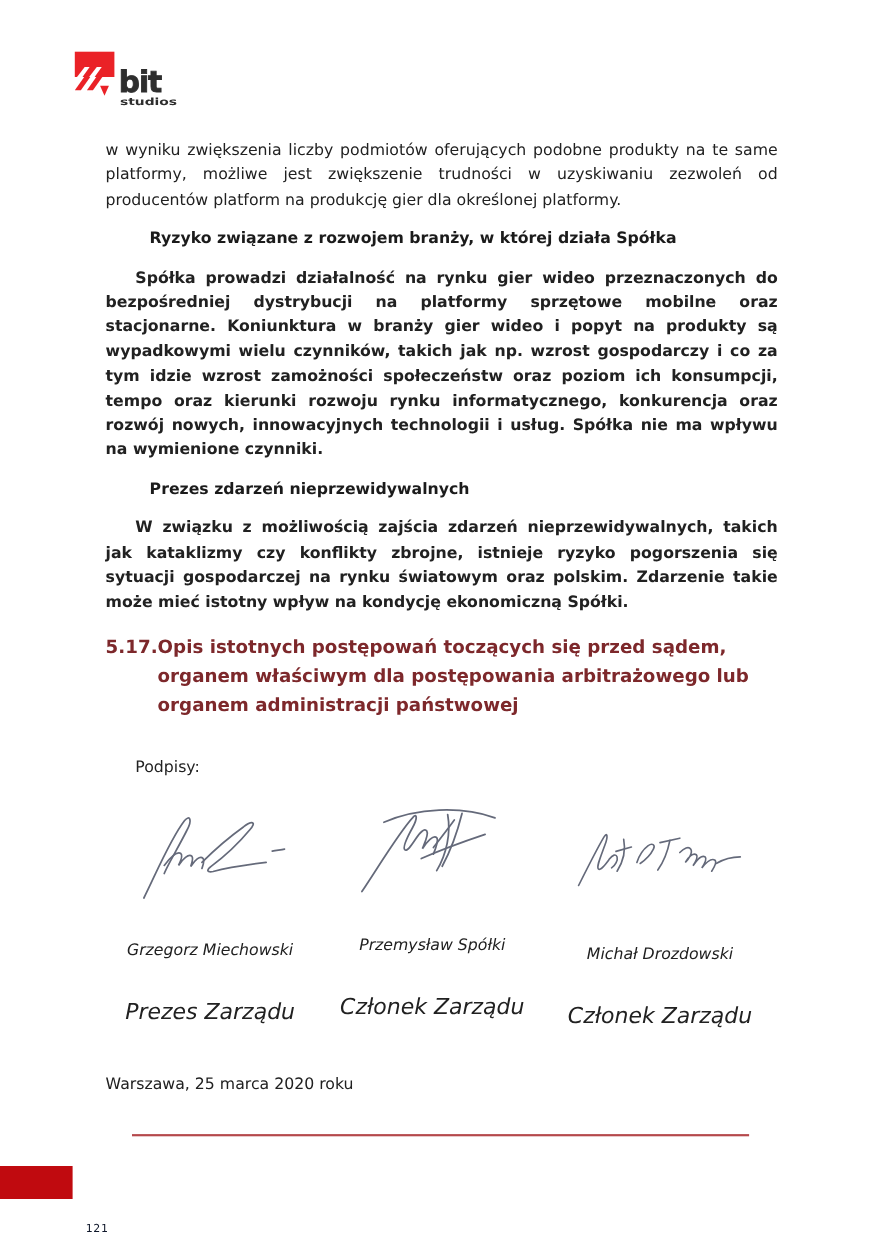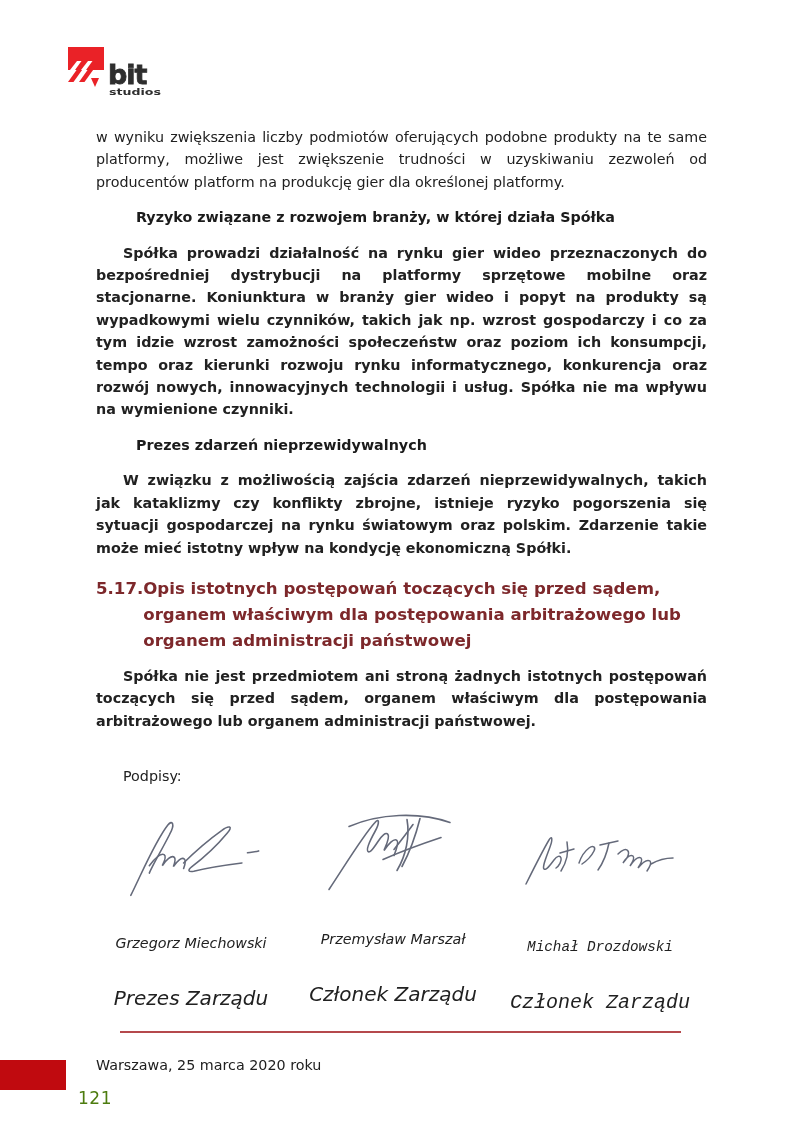--- a/index.html
+++ b/index.html
@@ -31,26 +31,26 @@
   .signature-row{
     display:flex;justify-content:space-between;
     margin-top:24px;width:604px;
   }
   .signature-col{display:flex;flex-direction:column;align-items:center;gap:32px;}
   .signature-col .sig-svg{height:88px;}
   .sig-name{font-style:italic;font-size:14.3px;line-height:23px;text-align:center;}
   .sig-role{font-style:italic;font-size:20px;line-height:23px;text-align:right;}
   .col-1{width:190px;}
   .col-2{width:190px;margin-top:-4px;}
-  .col-3{width:200px;margin-top:4px;font-family:Liberation Mono, monospace;}
+  .col-3{width:200px;margin-top:4px;}
   .date-line{margin:40px 0 0 0;text-align:left;}
   
   .footer-rule{position:absolute;left:120px;top:1031px;width:561px;height:2px;background:#b5494c;}
   .footer-red-block{position:absolute;left:0;top:1060px;width:66px;height:30px;background:#c00a0f;}
-  .footer-page-number{position:absolute;left:78px;top:1088px;font-size:17px;color:#4d7c0f;letter-spacing:.5px;}
+  .footer-page-number{position:absolute;left:78px;top:1112px;font-size:10px;color:#0f172a;letter-spacing:.5px;}
   .footer-title{
     position:absolute;left:0;top:1069px;width:800px;
     text-align:center;font-size:11.5px;letter-spacing:1.3px;color:#9b9b9b;
   }
   svg{display:block;}
 </style>
 </head>
 <body>
 
 <div class="page">
@@ -84,21 +84,20 @@
 
     <p class="risk-heading">Prezes zdarzeń nieprzewidywalnych</p>
 
     <p class="para indent">W związku z możliwością zajścia zdarzeń nieprzewidywalnych, takich jak kataklizmy czy konflikty zbrojne, istnieje ryzyko pogorszenia się sytuacji gospodarczej na rynku światowym oraz polskim. Zdarzenie takie może mieć istotny wpływ na kondycję ekonomiczną Spółki.</p>
 
     <div class="section-heading">
       <span class="section-number">5.17.</span>
       <span class="section-title">Opis istotnych postępowań toczących się przed sądem, organem właściwym dla postępowania arbitrażowego lub organem administracji państwowej</span>
     </div>
 
-    <p class="para indent">Spółka nie jest przedmiotem ani stroną żadnych istotnych postępowań toczących się przed sądem, organem właściwym dla postępowania arbitrażowego lub organem administracji państwowej.</p>
 
     <p class="signatures-label">Podpisy:</p>
 
     <div class="signature-row">
 
       <div class="signature-col col-1">
         <svg class="sig-svg" width="150" height="88" viewBox="0 0 150 95">
           <g fill="none" stroke="#4a5063" stroke-width="1.7" stroke-linecap="round" opacity="0.85">
             <path d="M10,90 C22,66 36,32 50,14 C55,8 58,13 52,24 C44,40 33,58 30,66"></path>
             <path d="M30,58 C36,50 42,44 46,46 C49,48 46,54 44,58 C48,52 54,46 57,49 C59,51 57,56 56,59 C60,53 65,48 68,51 C70,53 68,58 67,61"></path>
@@ -114,21 +113,21 @@
         <svg class="sig-svg" width="140" height="88" viewBox="0 0 140 85">
           <g fill="none" stroke="#4a5063" stroke-width="1.6" stroke-linecap="round" opacity="0.85">
             <path d="M6,80 C22,56 40,26 52,13 C56,8 57,13 52,22 C47,31 43,40 45,42 C47,44 51,38 55,32 C59,26 63,22 65,25 C67,28 63,36 61,41 C65,35 71,28 74,31 C76,33 73,41 71,46"></path>
             <path d="M71,40 C78,31 85,22 90,15"></path>
             <path d="M84,10 C87,27 83,46 74,61"></path>
             <path d="M60,50 C78,42 100,34 118,28"></path>
             <path d="M97,9 C93,25 86,44 79,57"></path>
             <path d="M26,17 C56,4 96,2 127,13"></path>
           </g>
         </svg>
-        <div class="sig-name">Przemysław Marszał</div>
+        <div class="sig-name">Przemysław Spółki</div>
         <div class="sig-role">Członek Zarządu</div>
       </div>
 
       <div class="signature-col col-3">
         <svg class="sig-svg" width="160" height="76" viewBox="0 0 160 60">
           <g fill="none" stroke="#4a5063" stroke-width="1.5" stroke-linecap="round" opacity="0.85">
             <path d="M6,54 C14,38 23,20 29,10 C32,5 33,9 30,17 C26,28 22,37 24,39 C26,41 31,34 34,30 C37,26 40,25 41,28 C42,31 39,36 36,38"></path>
             <path d="M40,23 L54,19"></path>
             <path d="M47,12 C49,22 46,33 41,41"></path>
             <path d="M62,34 C68,30 72,25 74,21 C76,17 73,15 69,18 C65,21 61,27 59,33"></path>

